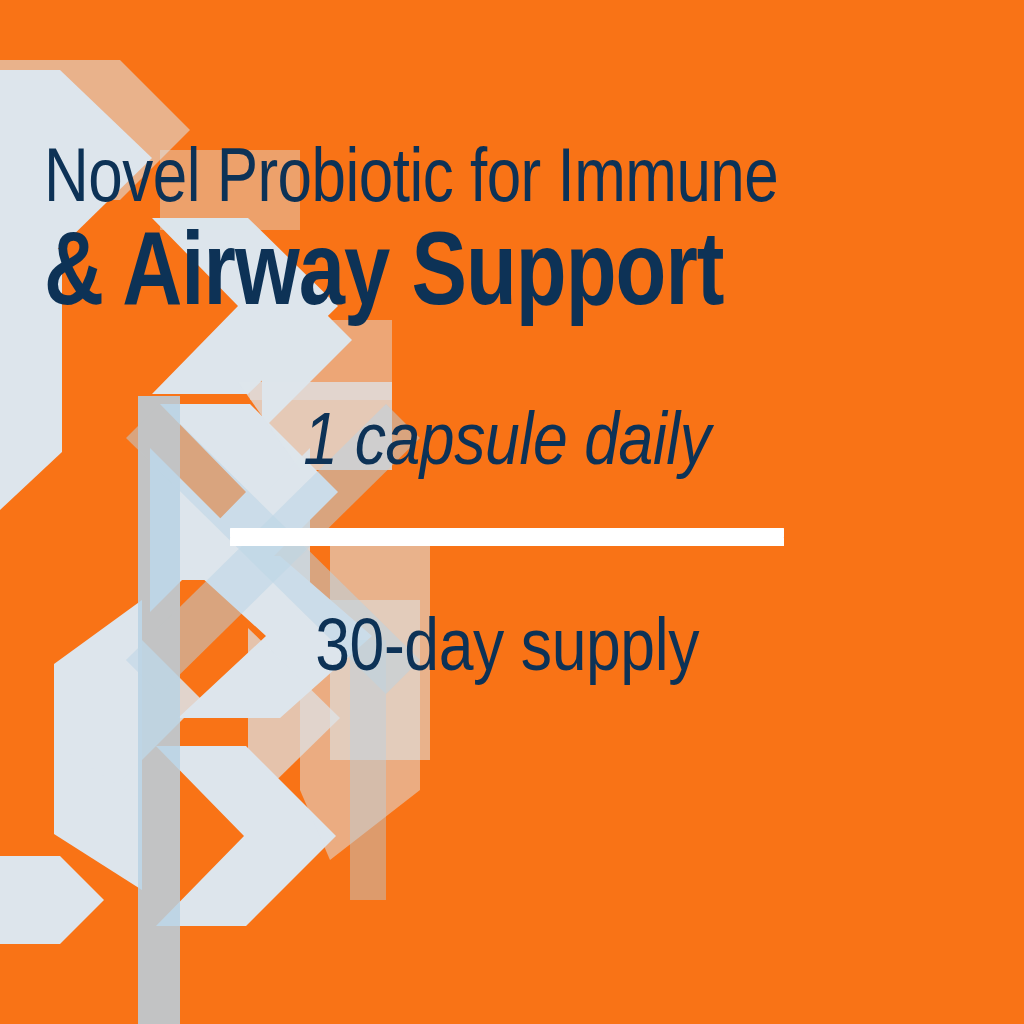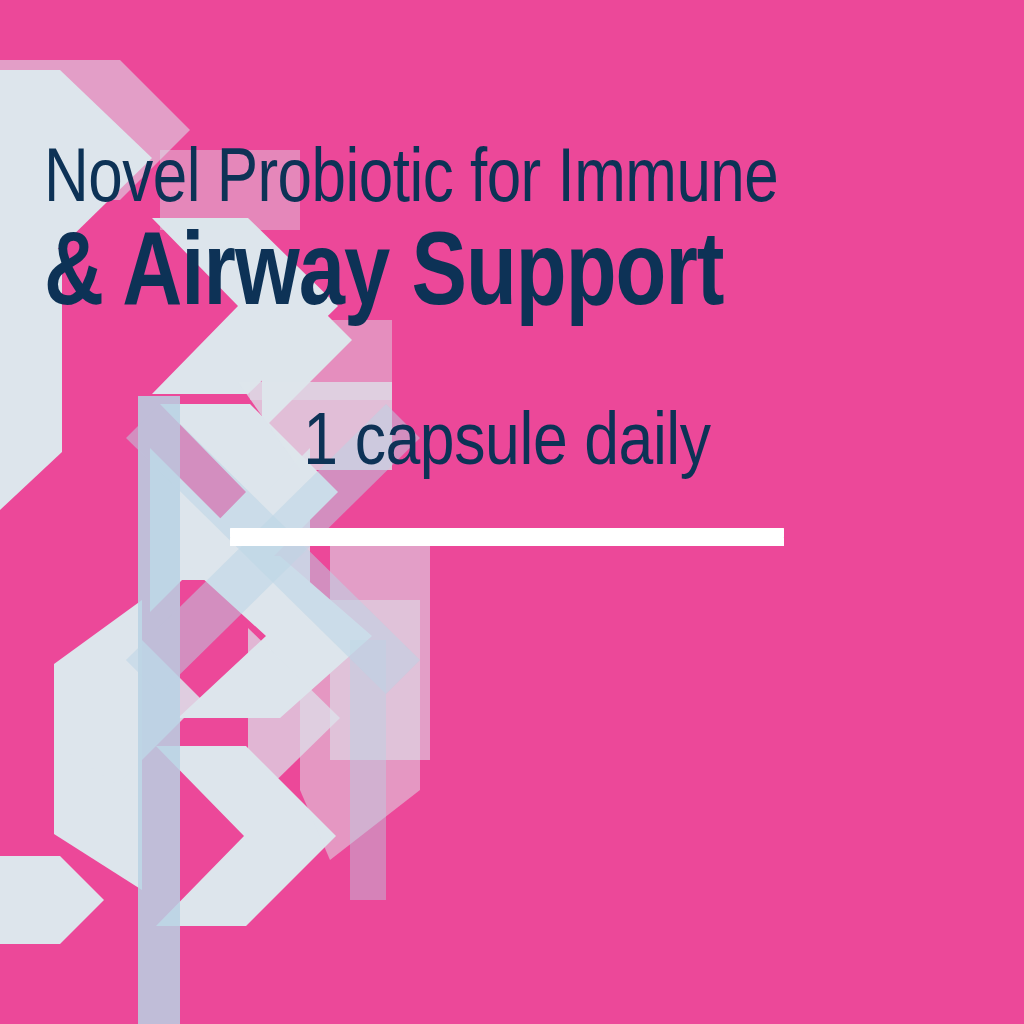--- a/index.html
+++ b/index.html
@@ -7,21 +7,21 @@
     margin: 0;
     padding: 0;
     background: #ffffff;
   }
 
   #card {
     position: relative;
     width: 1024px;
     height: 1024px;
     overflow: hidden;
-    background: #ec4899;
+    background: #f97316;
     font-family: "Liberation Sans", "DejaVu Sans", sans-serif;
     -webkit-font-smoothing: antialiased;
   }
 
   
   #bg-pattern {
     position: absolute;
     inset: 0;
     width: 1024px;
     height: 1024px;
@@ -83,21 +83,21 @@
     color: #0d3256;
   }
 
   .spec-row {
     height: 86px;
     display: flex;
     align-items: center;
     justify-content: center;
   }
 
-  .spec-row.row-1 { margin-bottom: 46px; }
+  .spec-row.row-1 { margin-bottom: 46px; font-style: italic; }
   .spec-row.row-2 { margin-top: 44px; margin-bottom: 46px; }
   .spec-row.row-3 { margin-top: 56px; }
 
   .divider {
     width: 554px;
     height: 9px;
     background: #ffffff;
     border-radius: 0.5px;
   }
 </style>
@@ -174,16 +174,19 @@
 
     <div class="spec-row row-1">
       <span class="spec-line">1 capsule daily</span>
     </div>
 
     <div class="divider"></div>
 
 
     <div class="divider"></div>
 
+    <div class="spec-row row-3">
+      <span class="spec-line">30-day supply</span>
+    </div>
 
   </div>
 
 </div>
 
 </body></html>

